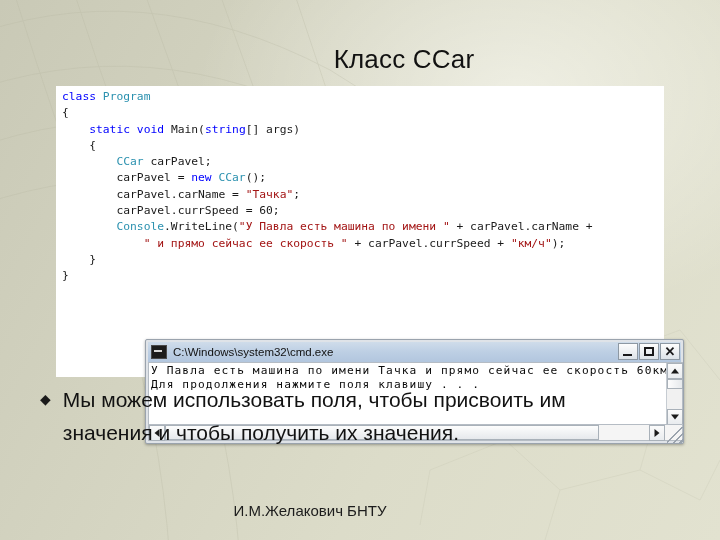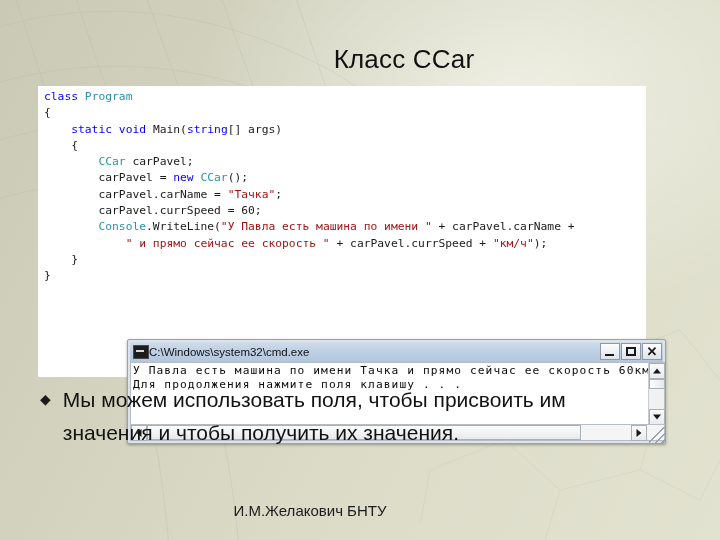--- a/index.html
+++ b/index.html
@@ -39,21 +39,21 @@
     font-size: 26px;
     color: #111111;
     letter-spacing: 0.2px;
     white-space: nowrap;
     padding-left: 44px;
   }
 
   
   #code-panel {
     position: absolute;
-    left: 38px;
+    left: 56px;
     top: 86px;
     width: 608px;
     height: 291px;
     background: #ffffff;
   }
   #code-block {
     position: absolute;
     left: 6px;
     top: 3px;
     font-family: "DejaVu Sans Mono", "Liberation Mono", monospace;
@@ -99,21 +99,21 @@
     flex: 0 0 auto;
   }
   #cmd-icon::after {
     content: "";
     position: absolute;
     left: 2px; top: 4px;
     width: 8px; height: 2px;
     background: #d8d8d8;
   }
   #console-title-text {
-    margin-left: 0;
+    margin-left: 6px;
     font-size: 11.5px;
     color: #111111;
     white-space: nowrap;
     font-family: "Liberation Sans", sans-serif;
   }
   #console-buttons {
     position: absolute;
     right: 1px;
     top: 1px;
     display: flex;

